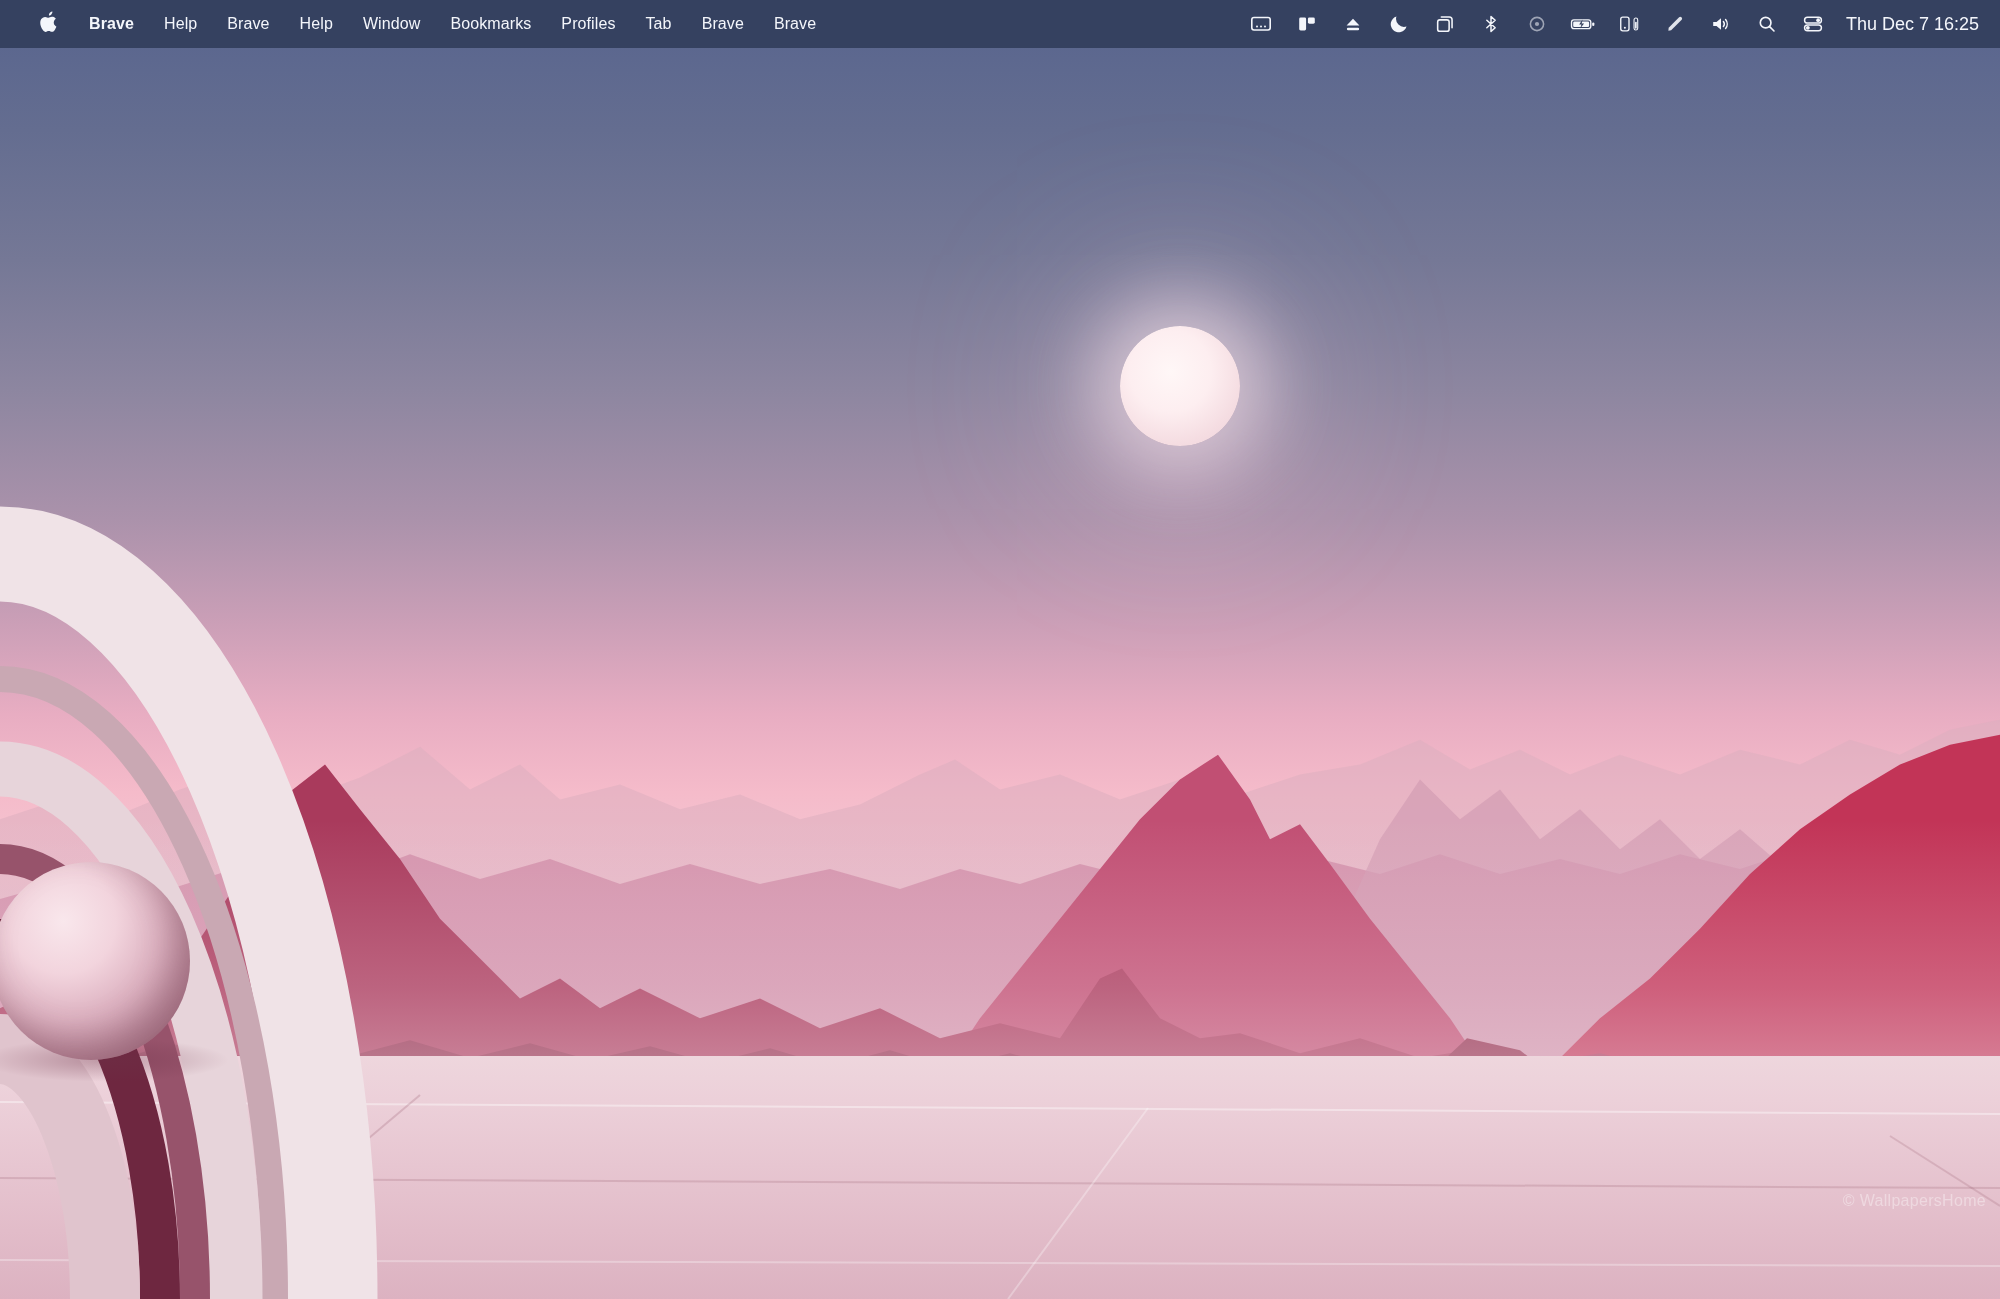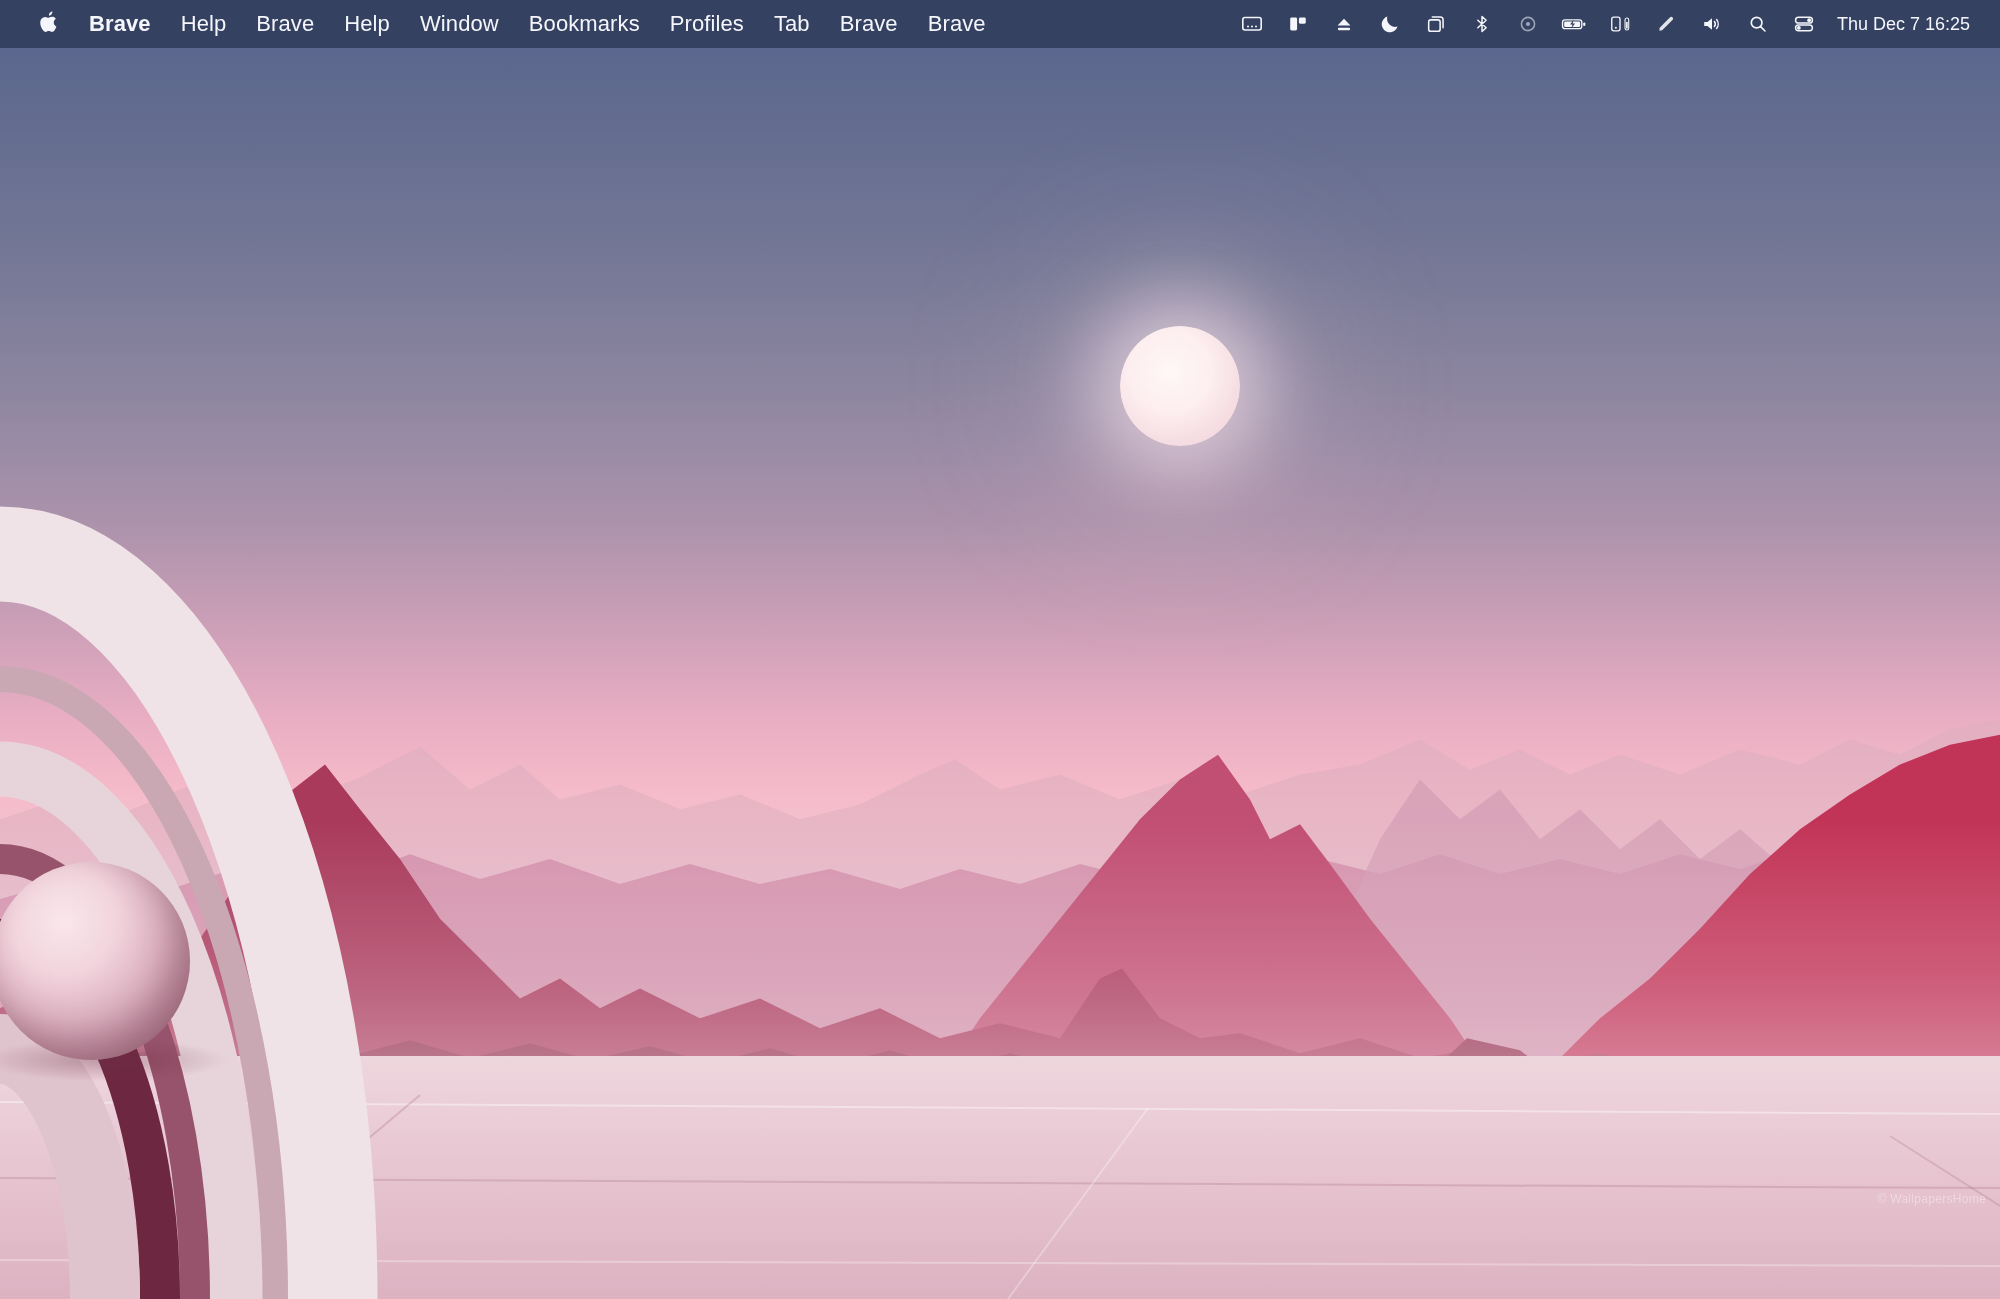--- a/index.html
+++ b/index.html
@@ -40,38 +40,38 @@
     position:absolute; left:-20px; top:1038px; width:250px; height:44px;
     background:radial-gradient(ellipse at center, rgba(110,50,72,0.38) 0%, rgba(110,50,72,0) 70%);
   }
   .sphere {
     position:absolute; left:-8px; top:862px; width:198px; height:198px; border-radius:50%;
     background:radial-gradient(circle at 36% 30%, #f9e7ec 0%, #f2d4dd 28%, #ddb2c1 52%, #c08ca0 76%, #96616f 95%);
     box-shadow:inset -14px -18px 34px rgba(96,48,64,0.35);
   }
   .watermark {
     position:absolute; right:14px; top:1192px;
-    font-size:12px; color:rgba(255,255,255,0.38); letter-spacing:0.3px;
+    font-size:16px; color:rgba(255,255,255,0.38); letter-spacing:0.3px;
   }
 
   
   .menubar {
     position:absolute; left:0; top:0; width:2000px; height:48px;
     background:rgba(50,62,92,0.92);
     display:flex; align-items:center; justify-content:space-between;
     color:#f4f6fb; z-index:20;
   }
   .menubar-left { display:flex; align-items:center; height:100%; padding-left:22px; }
   .apple-wrap { display:flex; align-items:center; padding:0 16px; height:100%; cursor:default; }
   .menu-item {
     padding:0 15px; height:100%; display:flex; align-items:center;
-    font-size:22px; letter-spacing:0.1px; cursor:default; white-space:nowrap;
+    font-size:16px; letter-spacing:0.1px; cursor:default; white-space:nowrap;
   }
   .menu-item.app { font-weight:700; }
-  .menubar-right { display:flex; align-items:center; height:100%; padding-right:24px; }
+  .menubar-right { display:flex; align-items:center; height:100%; padding-right:15px; }
   .status-icon {
     width:46px; height:100%; display:flex; align-items:center; justify-content:center; cursor:default;
   }
   .status-icon svg { display:block; }
   .clock {
     font-size:18px; padding:0 6px 0 10px; white-space:nowrap; cursor:default;
   }
 </style>
 </head>
 <body>

